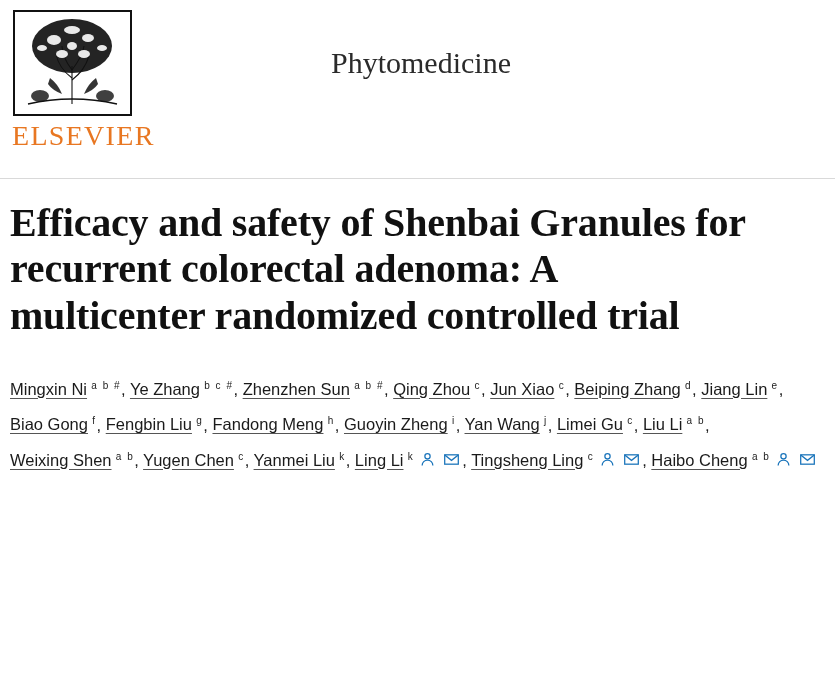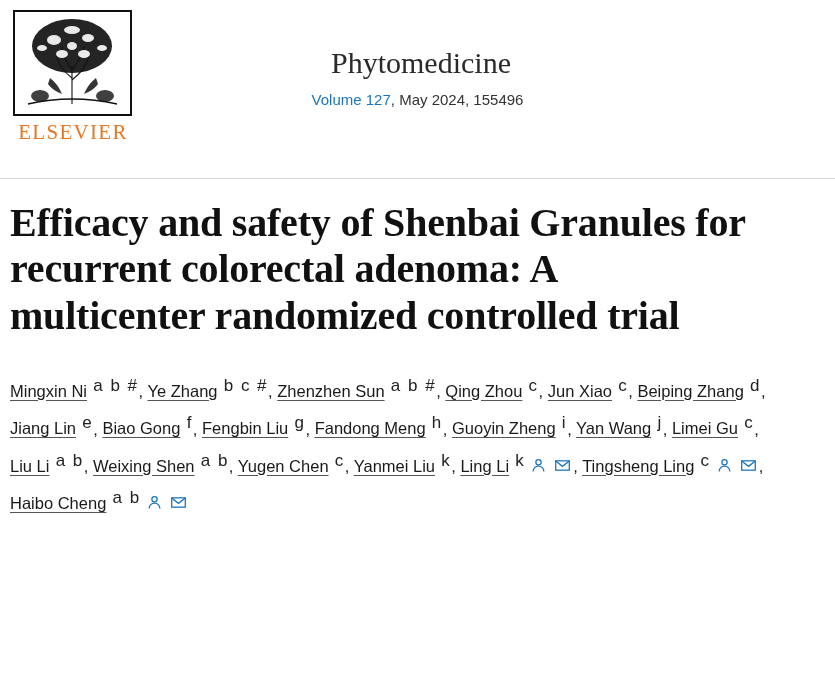--- a/index.html
+++ b/index.html
@@ -38,21 +38,21 @@
     height: 110px;
     display: block;
   }
   .elsevier-word {
     position: absolute;
     left: 2px;
     top: 112px;
     width: 122px;
     text-align: center;
     font-family: "Liberation Serif", serif;
-    font-size: 21px;
+    font-size: 28px;
     letter-spacing: 1.3px;
     color: #e87722;
     font-weight: 400;
   }
 
   .journal-block {
     position: absolute;
     left: 0;
     right: 0;
     top: 45px;
@@ -197,21 +197,21 @@
     display: inline;
     white-space: nowrap;
   }
   .author-name {
     text-decoration: underline;
     text-underline-offset: 3px;
     text-decoration-color: #555;
     cursor: pointer;
   }
   .sup {
-    font-size: 17px;
+    font-size: 10px;
     vertical-align: super;
     letter-spacing: 1.5px;
     color: #222;
   }
   .sep { color: #1a1a1a; }
   .ico {
     display: inline-block;
     vertical-align: -2px;
     margin: 0 2px 0 5px;
     cursor: pointer;
@@ -256,23 +256,20 @@
         <g fill="#111111" opacity=".8">
           <ellipse cx="30" cy="88" rx="9" ry="6"></ellipse>
           <ellipse cx="95" cy="88" rx="9" ry="6"></ellipse>
         </g>
       </svg>
       <div class="elsevier-word">ELSEVIER</div>
     </div>
 
     <div class="journal-block">
       <div class="journal-title">Phytomedicine</div>
-      <div class="journal-meta">
-        <span class="vol-link">Volume 127</span><span>, May 2024, 155496</span>
-      </div>
     </div>
 
 
   </div>
 
   <div class="divider"></div>
 
   <div class="article">
     <h1 class="article-title">Efficacy and safety of Shenbai Granules for recurrent colorectal adenoma: A multicenter randomized controlled trial</h1>
     <div class="authors"><span class="author"><span class="author-name">Mingxin Ni</span><span class="sup"> a b #</span></span><span class="sep">, </span><span class="author"><span class="author-name">Ye Zhang</span><span class="sup"> b c #</span></span><span class="sep">, </span><span class="author"><span class="author-name">Zhenzhen Sun</span><span class="sup"> a b #</span></span><span class="sep">, </span><span class="author"><span class="author-name">Qing Zhou</span><span class="sup"> c</span></span><span class="sep">, </span><span class="author"><span class="author-name">Jun Xiao</span><span class="sup"> c</span></span><span class="sep">, </span><span class="author"><span class="author-name">Beiping Zhang</span><span class="sup"> d</span></span><span class="sep">, </span><span class="author"><span class="author-name">Jiang Lin</span><span class="sup"> e</span></span><span class="sep">, </span><span class="author"><span class="author-name">Biao Gong</span><span class="sup"> f</span></span><span class="sep">, </span><span class="author"><span class="author-name">Fengbin Liu</span><span class="sup"> g</span></span><span class="sep">, </span><span class="author"><span class="author-name">Fandong Meng</span><span class="sup"> h</span></span><span class="sep">, </span><span class="author"><span class="author-name">Guoyin Zheng</span><span class="sup"> i</span></span><span class="sep">, </span><span class="author"><span class="author-name">Yan Wang</span><span class="sup"> j</span></span><span class="sep">, </span><span class="author"><span class="author-name">Limei Gu</span><span class="sup"> c</span></span><span class="sep">, </span><span class="author"><span class="author-name">Liu Li</span><span class="sup"> a b</span></span><span class="sep">, </span><span class="author"><span class="author-name">Weixing Shen</span><span class="sup"> a b</span></span><span class="sep">, </span><span class="author"><span class="author-name">Yugen Chen</span><span class="sup"> c</span></span><span class="sep">, </span><span class="author"><span class="author-name">Yanmei Liu</span><span class="sup"> k</span></span><span class="sep">, </span><span class="author"><span class="author-name">Ling Li</span><span class="sup"> k</span><span class="ico"><svg width="17" height="17" viewBox="0 0 20 20">

